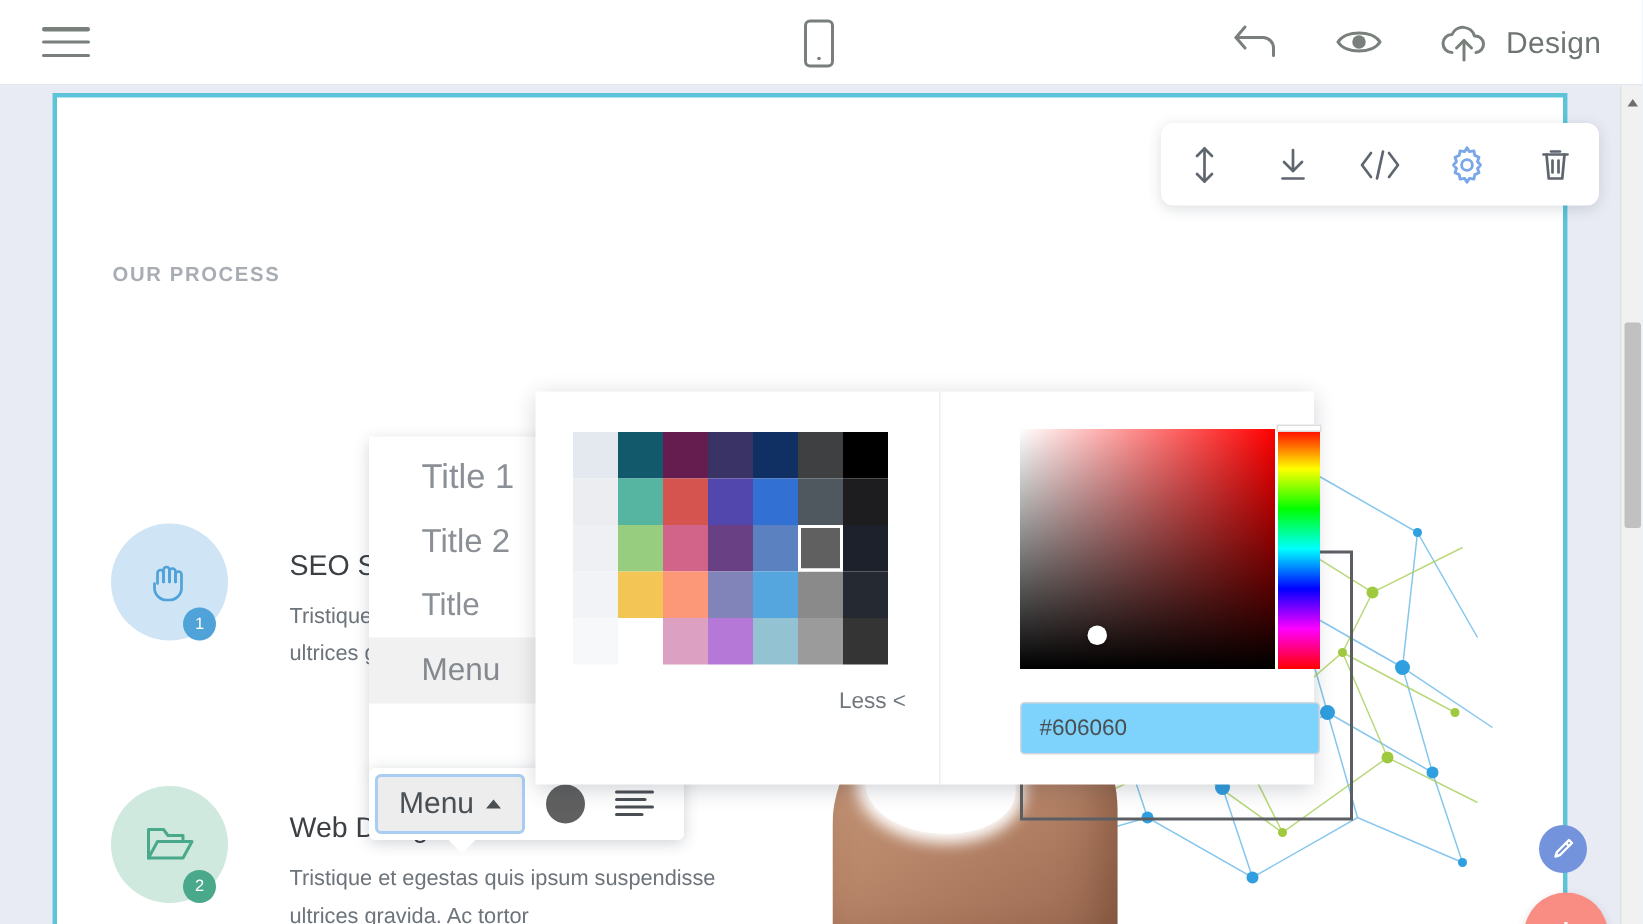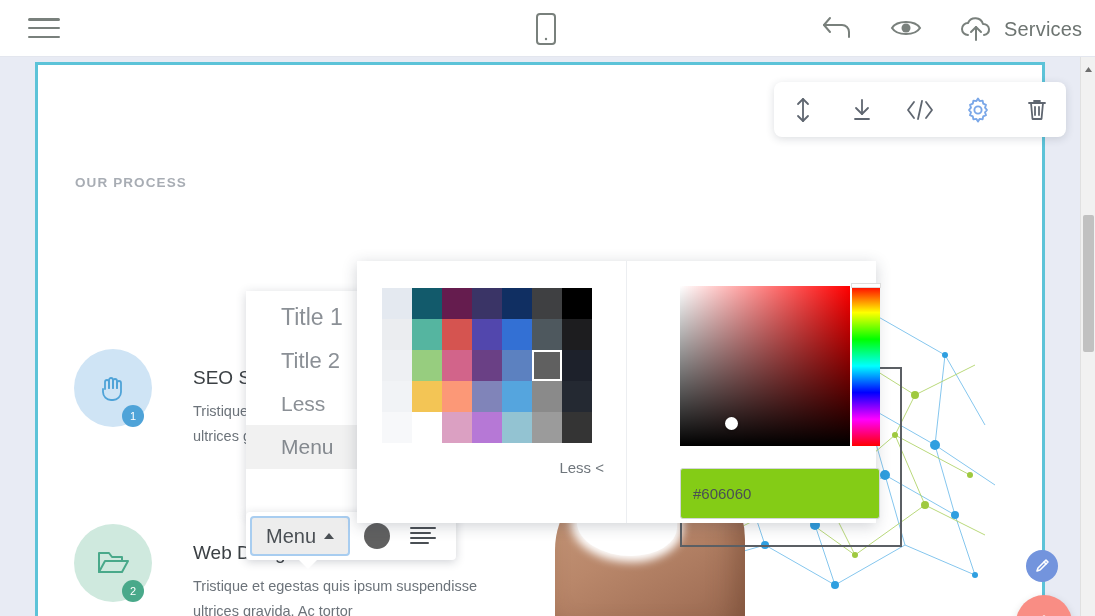--- a/index.html
+++ b/index.html
@@ -203,22 +203,22 @@
     background: linear-gradient(to bottom,
       #ff0000 0%, #ffff00 16.6%, #00ff00 33.3%, #00ffff 50%,
       #0000ff 66.6%, #ff00ff 83.3%, #ff0000 100%);
     cursor: pointer;
   }
   .hue-handle {
     position: absolute; left: 224px; top: 22px; width: 30px; height: 5px;
     background: #fff; border: 1px solid #ddd; cursor: grab;
   }
   .hex-input {
-    position: absolute; left: 53px; top: 207px; width: 200px; height: 51px;
-    border: 1px solid #d3d6da; border-radius: 3px; background: #84cc16;
+    position: absolute; left: 53px; top: 207px; width: 200px; height: 35px;
+    border: 1px solid #d3d6da; border-radius: 3px; background: #7dd3fc;
     font-family: "Liberation Sans", sans-serif; font-size: 15px; color: #4a4f54;
     padding-left: 12px; outline: none;
   }
 </style>
 </head>
 <body>
 
 <div id="app">
 
   <div class="topbar">
@@ -248,21 +248,21 @@
         <circle cx="18" cy="15" r="4.5" fill="#79807c" stroke="none"></circle>
       </svg>
     </div>
 
     <div class="publish-wrap">
       <svg width="36" height="30" viewBox="0 0 36 30" fill="none" stroke="#79807c" stroke-width="2" stroke-linecap="round" stroke-linejoin="round">
         <path d="M10 21 a6 6 0 0 1 0-12 a8 8 0 0 1 15 1 a5 5 0 0 1 1 11"></path>
         <path d="M18 26 V13"></path>
           <path d="M13 18 L18 13 L23 18"></path>
       </svg>
-      <span class="publish-label">Services</span>
+      <span class="publish-label">Design</span>
     </div>
   </div>
 
   <div class="canvas-area">
     <div class="section-block" style="border-color: rgb(92, 195, 216);">
 
       <div class="eyebrow">OUR PROCESS</div>
 
       <div class="feature f1">
         <div class="f-circle"></div>
@@ -393,21 +393,21 @@
         <path d="M9 5 H15"></path>
           <path d="M10 11 V19"></path>
           <path d="M14 11 V19"></path>
       </svg>
     </div>
   </div>
 
   <div class="style-dropdown">
     <div class="sd-item t1">Title 1</div>
     <div class="sd-item t2">Title 2</div>
-    <div class="sd-item tx">Less</div>
+    <div class="sd-item tx">Title</div>
     <div class="sd-item mn">Menu</div>
   </div>
 
   <div class="color-panel">
     <div class="cp-left">
       <div class="swatch-grid">
           <div class="swatch" style="background: rgb(228, 233, 240);"></div>
           <div class="swatch" style="background: rgb(18, 90, 107);"></div>
           <div class="swatch" style="background: rgb(101, 28, 78);"></div>
           <div class="swatch" style="background: rgb(58, 52, 102);"></div>

